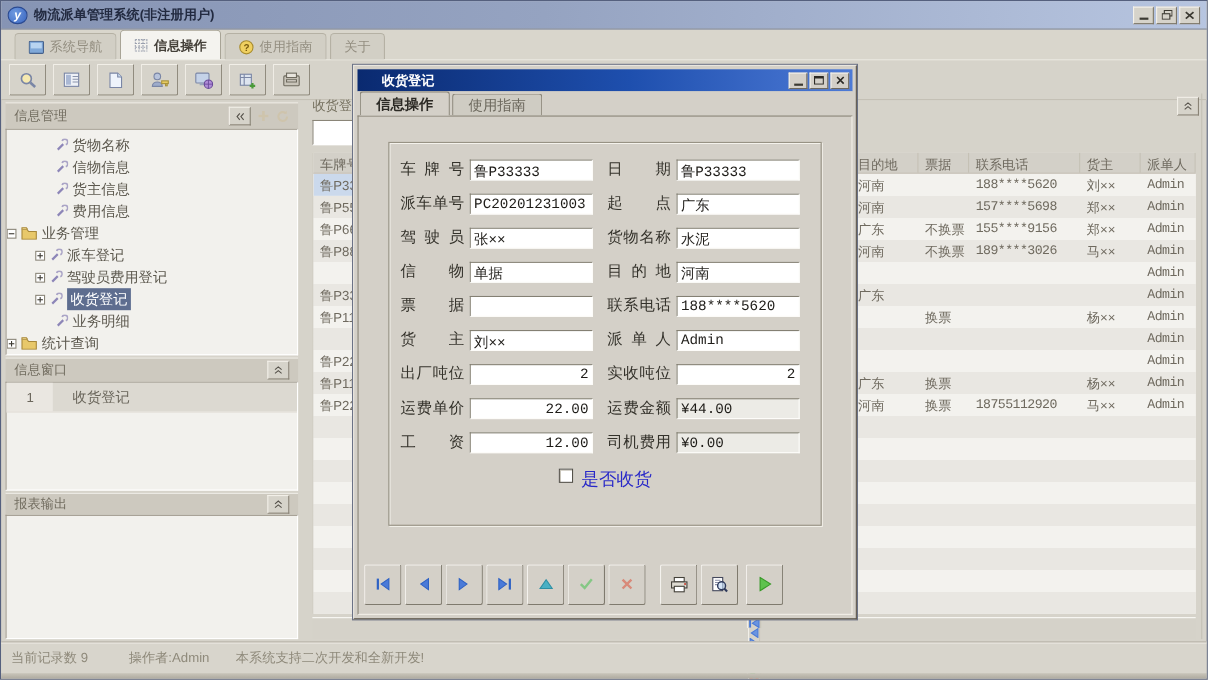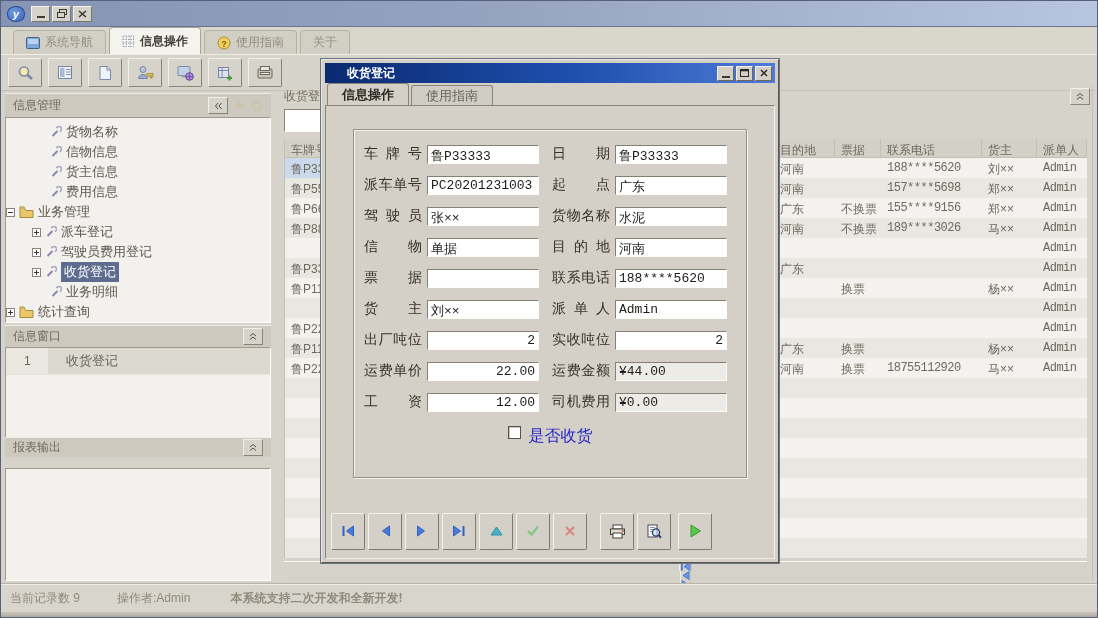--- a/index.html
+++ b/index.html
@@ -42,21 +42,21 @@
   .lvl0 { padding-left:0; } .lvl1 { padding-left:26px; } .lvl2 { padding-left:44px; }
   .ebox { width:9px; height:9px; background:#fff; border:1px solid #8a8578; position:relative; margin-right:4px; flex:none; }
   .ebox::before { content:""; position:absolute; left:1px; right:1px; top:3px; height:1px; background:#3c3a32; }
   .ebox.plus::after { content:""; position:absolute; top:1px; bottom:1px; left:3px; width:1px; background:#3c3a32; }
   .sel { background:#5e6d8f; color:#fff; padding:1px 3px; }
   .sp2h { top:232px; height:22px; }
   .winlistbox { position:absolute; top:254px; height:99px; left:0; right:0; background:#f2f1ed; border:1px solid; border-color:#a09a8d #fff #fff #a09a8d; }
   .wlrow { display:flex; height:27px; background:#dcd9d1; border-bottom:1px solid #e9e6df; }
   .wlnum { width:42px; background:#eae7e1; display:flex; align-items:center; padding-left:18px; color:#6b675c; }
   .wllabel { flex:1; display:flex; align-items:center; padding-left:18px; color:#6b675c; font-size:13px; }
-  .sp3h { top:344px; height:20px; }
+  .sp3h { top:355px; height:20px; }
   .reportbox { position:absolute; top:375px; bottom:2px; left:0; right:0; background:#f2f1ed; border:1px solid; border-color:#a09a8d #fff #fff #a09a8d; }
 
   
   .content { position:absolute; top:84px; left:274px; right:4px; bottom:36px; border-right:1px solid #c4c0b5; }
   .caption-row { position:absolute; top:0; left:9px; right:2px; height:22px; display:flex; align-items:center; color:#75705f; }
   .caption-row .cap { flex:1; }
   .filterbox { position:absolute; top:24px; left:9px; width:95px; height:23px; background:#fff; border:1px solid; border-color:#8a8578 #fff #fff #8a8578; }
   .tablewrap { position:absolute; top:54px; left:9px; right:5px; bottom:23px; background:#f2f1ed; border-left:1px solid #c4c0b5; }
   .thead { display:flex; height:19px; background:#d3d0c8; color:#8a8577; border-bottom:1px solid #c2beb2; }
   .thead .tc { border-right:1px solid #c5c1b5; }
@@ -70,21 +70,21 @@
   .tbody > .trow:nth-of-type(1) .c0 { background:#cbd9ec; }
   .navbar { position:absolute; left:9px; right:5px; bottom:0; height:20px; background:#d5d2c9; border-top:1px solid #fbfaf7; display:flex; align-items:center;flex-direction:column; }
   .navseg { flex:1; height:100%; display:flex; align-items:center; justify-content:center; border-right:1px solid #c9c5ba; border-left:1px solid #f1efe9; }
   .dropdown { width:80px; height:17px; margin:0 4px; background:#fff; border:1px solid; border-color:#8a8578 #fff #fff #8a8578; display:flex; align-items:center; }
   .ddtext { flex:1; padding-left:4px; font-size:12px; color:#45413a; }
   .ddbtn { width:16px; height:100%; background:#d6d3ca; border-left:1px solid #a8a496; display:flex; align-items:center; justify-content:center; }
   .navspacer { width:42px; height:100%; }
 
   
   .statusbar { position:absolute; left:0; right:0; bottom:5px; height:29px; background:#d8d5cc; border-top:1px solid #b8b4a9; box-shadow:inset 0 1px 0 #efede7; display:flex; align-items:center; color:#8f8a7b; }
-  .st1 { margin-left:9px; } .st2 { margin-left:37px; } .st3 { margin-left:40px;font-weight:bold; }
+  .st1 { margin-left:9px; } .st2 { margin-left:37px; } .st3 { margin-left:24px; }
   .bottom-edge { position:absolute; left:0; right:0; bottom:0; height:5px; background:linear-gradient(#c9c5ba,#aeaa9f); }
 
   
   .dialog { position:absolute; left:320px; top:58px; width:458px; height:504px; background:#d4d0c8;
     border:1px solid; border-color:#e9e6df #5c564b #5c564b #e9e6df; box-shadow:0 0 0 1px #6b7286; padding:3px; }
   .dtitle { height:20px; background:linear-gradient(90deg,#0a2a70 0%,#1e4fae 55%,#4d7ad6 100%);
     display:flex; align-items:center; padding:0 3px 0 22px; }
   .dtitle .dtext { flex:1; color:#fff; font-weight:bold; font-size:12px; }
   .dbtnwin { width:17px; height:15px; background:#d4d0c8; border:1px solid; border-color:#f2efe8 #6e685c #6e685c #f2efe8; display:flex; align-items:center; justify-content:center; margin-left:2px; padding:1px; }
   .dtabs { height:22px; display:flex; align-items:flex-end; padding-left:2px; background:#d4d0c8; }
@@ -106,20 +106,21 @@
   .dbtn { width:34px; height:37px; background:#d4d0c8; border:1px solid; border-color:#f4f2ee #7f7a6e #7f7a6e #f4f2ee; border-radius:2px; display:flex; align-items:center; justify-content:center; margin-right:3px; }
   .gap1 { width:10px; } .gap2 { width:4px; }
 </style>
 </head>
 <body>
 
 <div class="window">
 
   <div class="titlebar">
     <div class="logo">y</div>
+    <div class="wtitle">物流派单管理系统(非注册用户)</div>
     <div class="winbtns">
       <div class="wbtn">
           <div class="min-glyph"></div>
         </div>
       <div class="wbtn">
         <svg width="10" height="9" viewBox="0 0 10 9">
             <rect x="2.5" y="0.5" width="7" height="5" fill="none" stroke="#3c3a32"></rect>
             <rect x="0.5" y="3.5" width="7" height="5" fill="#d6d3ca" stroke="#3c3a32"></rect>
           </svg>
       </div>

